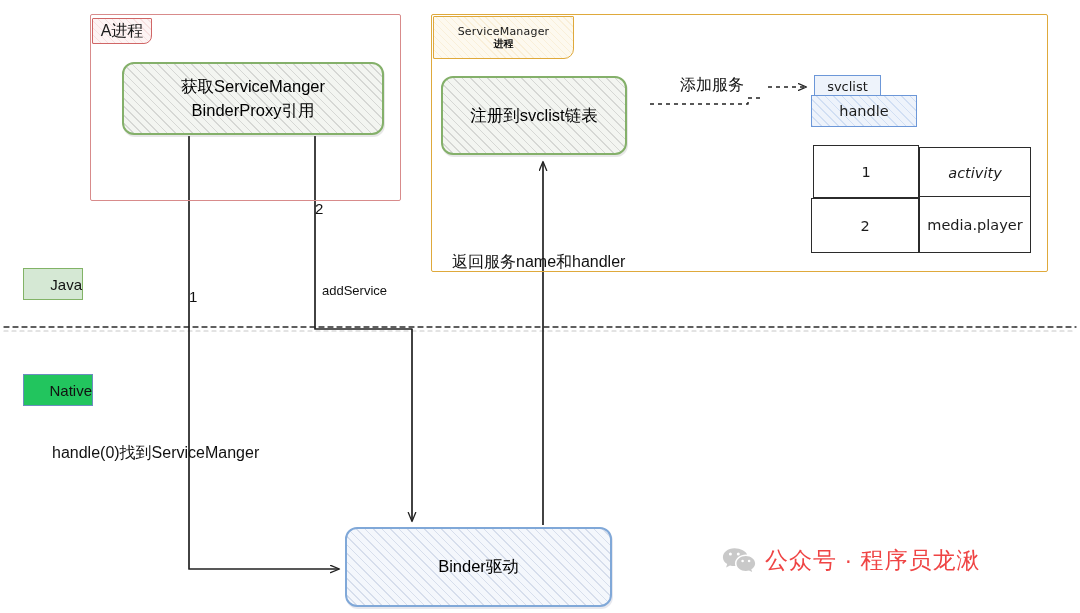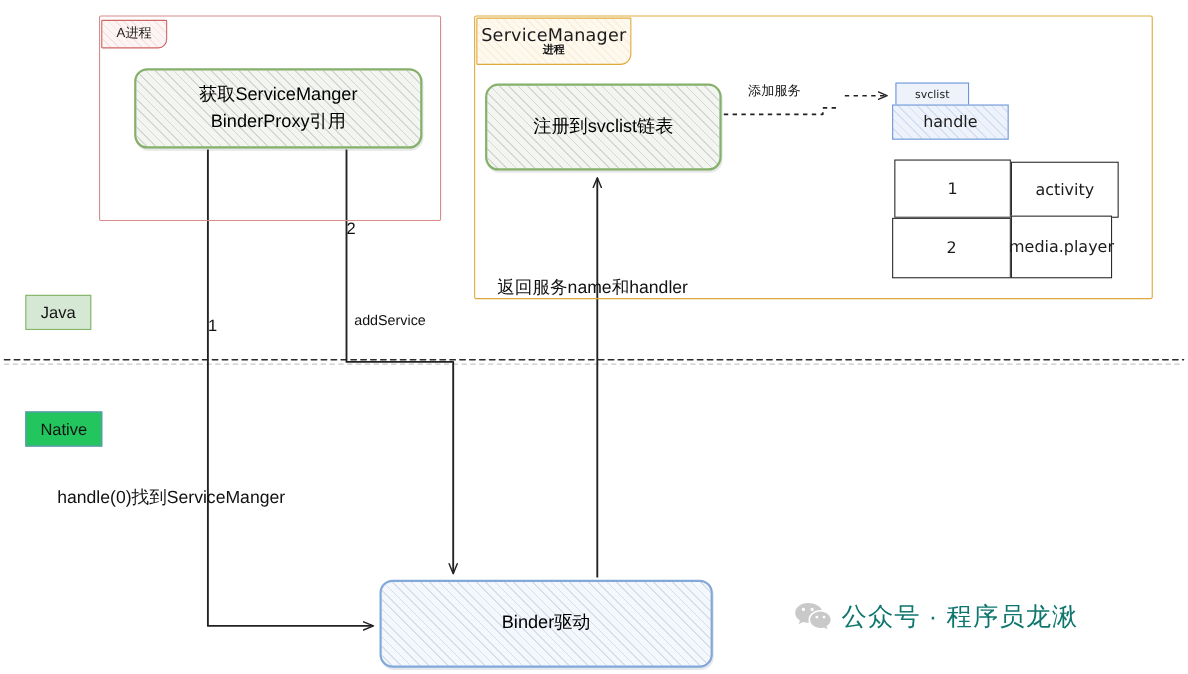--- a/index.html
+++ b/index.html
@@ -59,21 +59,21 @@
   }
   #proc-a-tab {
     left: 92px; top: 18px;
     width: 60px; height: 26px;
     border: 1.4px solid #d06666;
     background:
       repeating-linear-gradient(45deg,
         rgba(208,102,102,0.13) 0px, rgba(208,102,102,0.13) 1px,
         rgba(255,255,255,0) 1px, rgba(255,255,255,0) 5px),
       #fdf4f4;
-    font-size: 12px;
+    font-size: 16px;
     color: #1a1a1a;
     border-radius: 1px 1px 8px 1px;
   }
 
   
   #proc-sm {
     left: 431px; top: 14px;
     width: 617px; height: 258px;
     border: 1.6px solid #dfa93b;
     border-radius: 2px;
@@ -84,21 +84,21 @@
     border: 1.4px solid #dfa93b;
     background:
       repeating-linear-gradient(45deg,
         rgba(223,169,59,0.12) 0px, rgba(223,169,59,0.12) 1px,
         rgba(255,255,255,0) 1px, rgba(255,255,255,0) 5px),
       #fdf9ef;
     border-radius: 1px 1px 10px 1px;
   }
   #proc-sm-tab .sm-name {
     font-family: "DejaVu Sans", sans-serif;
-    font-size: 16px;
+    font-size: 11px;
     letter-spacing: 0.2px;
     color: #1a1a1a;
   }
   #proc-sm-tab .sm-sub {
     font-size: 10px;
     font-weight: bold;
     color: #111111;
     margin-top: -1px;
   }
 
@@ -132,43 +132,43 @@
     box-shadow: 1px 2px 0 rgba(120,130,160,0.18);
   }
 
   #node-getsm {
     left: 122px; top: 62px;
     width: 262px; height: 73px;
     font-size: 16.5px;
   }
   #node-register {
     left: 441px; top: 76px;
-    width: 215px; height: 79px;
+    width: 186px; height: 79px;
     font-size: 16.5px;
     text-align: right;
   }
   #node-binder {
     left: 345px; top: 527px;
-    width: 303px; height: 80px;
+    width: 267px; height: 80px;
     font-size: 16.5px;
   }
 
   
   #svclist-tab {
     position: absolute;
     left: 814px; top: 75px;
     width: 67px; height: 22px;
     box-sizing: border-box;
     border: 1.4px solid #6c97d8;
     background: #eef3fb;
     display: flex;
     align-items: center;
     justify-content: center;
     font-family: "DejaVu Sans", sans-serif;
-    font-size: 10px;
+    font-size: 13px;
     color: #1c1c1c;
   }
   #svclist-table {
     position: absolute;
     left: 811px; top: 95px;
     width: 220px; height: 158px;
   }
   .sv-cell {
     position: absolute;
     box-sizing: border-box;
@@ -187,31 +187,31 @@
         rgba(108,151,216,0.22) 0px, rgba(108,151,216,0.22) 1.1px,
         rgba(255,255,255,0) 1.1px, rgba(255,255,255,0) 6px),
       #eef3fb;
   }
   .sv-body {
     border: 1.6px solid #2b2b2b;
   }
   #sv-h-handle { left: 0px;   top: 0px;  width: 106px; height: 32px; }
   #sv-h-name   { left: 106px; top: 2px;  width: 114px; height: 48px; }
   #sv-r1-h     { left: 2px;   top: 50px; width: 106px; height: 53px; }
-  #sv-r1-n     { left: 108px; top: 52px; width: 98px; height: 51px; }
+  #sv-r1-n     { left: 108px; top: 52px; width: 112px; height: 51px; font-style: italic; }
   #sv-r2-h     { left: 0px;   top: 103px;width: 108px; height: 55px; }
-  #sv-r2-n     { left: 108px; top: 101px;width: 92px; height: 57px; }
+  #sv-r2-n     { left: 108px; top: 101px;width: 112px; height: 57px; }
 
   
   .layer-chip {
     position: absolute;
     box-sizing: border-box;
     display: flex;
     align-items: center;
-    justify-content: center;
+    justify-content: flex-end;
     font-size: 15px;
     color: #111111;
   }
   #chip-java {
     left: 23px; top: 268px;
     width: 60px; height: 32px;
     background: #d5e8d4;
     border: 1.2px solid #82b366;
   }
   #chip-native {
@@ -220,30 +220,30 @@
     background: #22c55e;
     border: 1.2px solid #6c8ebf;
   }
 
   
   #lbl-num1      { left: 189px; top: 288px; font-size: 15px; }
   #lbl-num2      { left: 315px; top: 200px; font-size: 15px; }
   #lbl-addservice{ left: 322px; top: 283px; font-size: 13px; }
   #lbl-handle0   { left: 52px;  top: 443px; font-size: 16px; }
   #lbl-returnsvc { left: 452px; top: 207px; font-size: 16px; margin-top: 45px; }
-  #lbl-addsvc-cn { left: 680px; top: 75px;  font-size: 12px; }
+  #lbl-addsvc-cn { left: 680px; top: 75px;  font-size: 16px; }
 
   
   #watermark {
     position: absolute;
     left: 722px; top: 545px;
     display: flex;
     align-items: center;
     gap: 9px;
-    color: #0f766e;
+    color: #ef4444;
     font-size: 23px;
     letter-spacing: 1px;
     user-select: none;
     justify-content: space-between;
   }
   #watermark svg { display: block; }
 </style>
 </head>
 <body>
 

